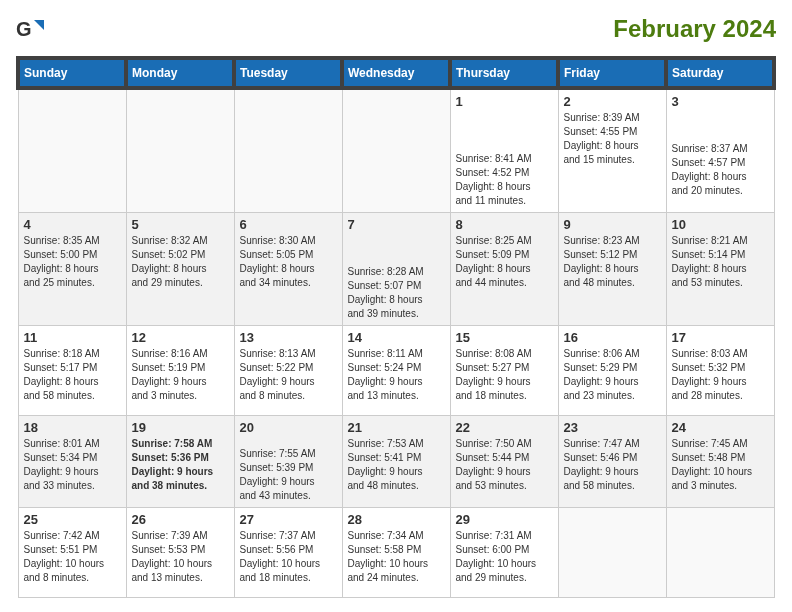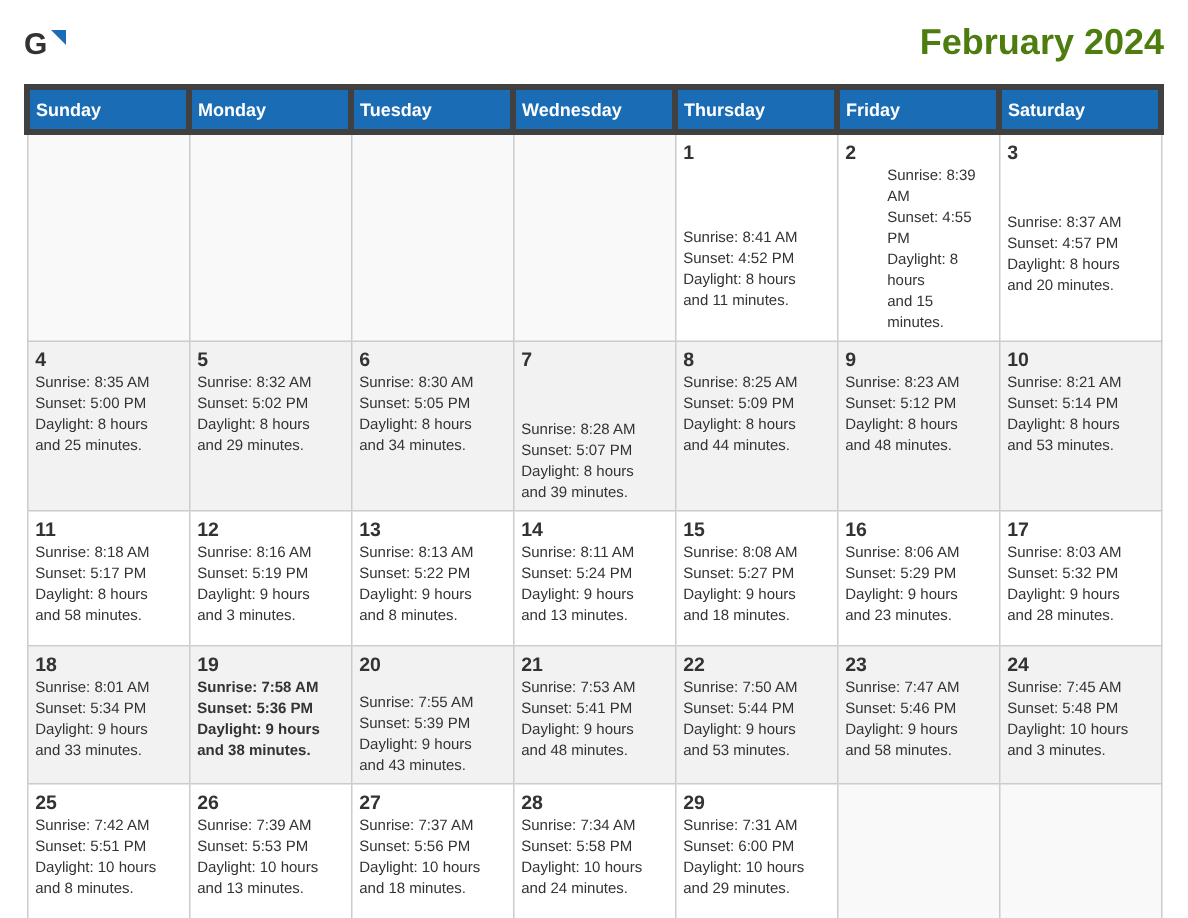--- a/index.html
+++ b/index.html
@@ -121,21 +121,21 @@
         <td class="empty"></td>
         <td>
           <span class="day-number">1</span>
           <div class="day-info" style="white-space: pre-line; margin-top: 43px;">Sunrise: 8:41 AM
 Sunset: 4:52 PM
 Daylight: 8 hours
 and 11 minutes.</div>
         </td>
         <td>
           <span class="day-number">2</span>
-          <div class="day-info" style="white-space: pre-line; margin-left: 28px;">Sunrise: 8:39 AM
+          <div class="day-info" style="white-space: pre-line;">Sunrise: 8:39 AM
 Sunset: 4:55 PM
 Daylight: 8 hours
 and 15 minutes.</div>
         </td>
         <td>
           <span class="day-number">3</span>
           <div class="day-info" style="white-space: pre-line; margin-top: 33px;">Sunrise: 8:37 AM
 Sunset: 4:57 PM
 Daylight: 8 hours
 and 20 minutes.</div>

